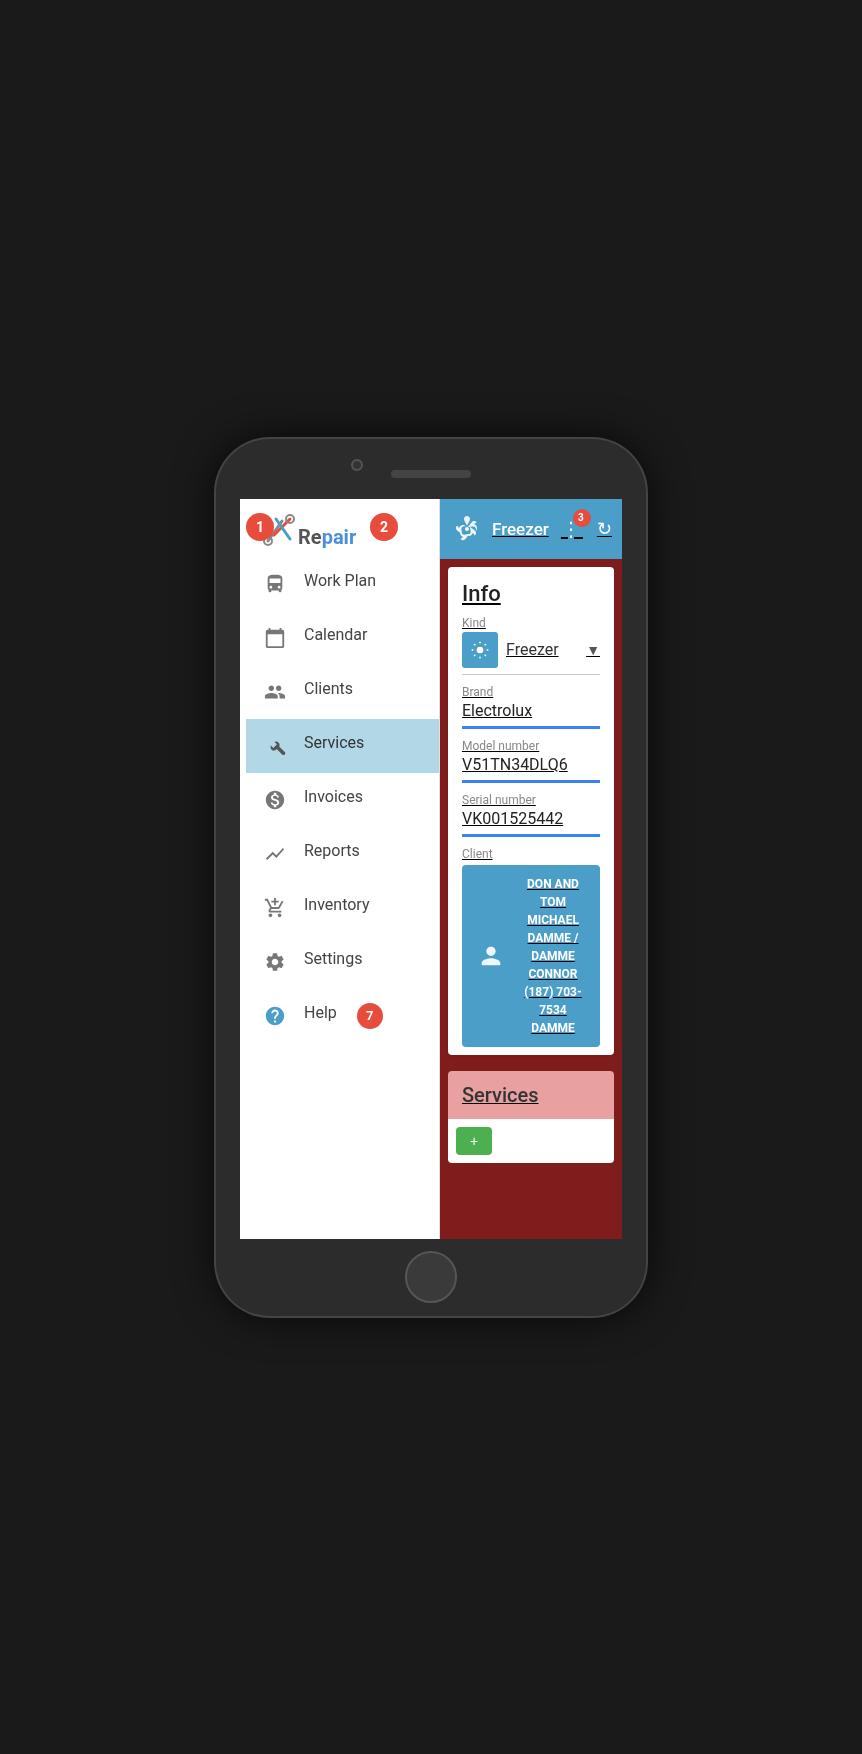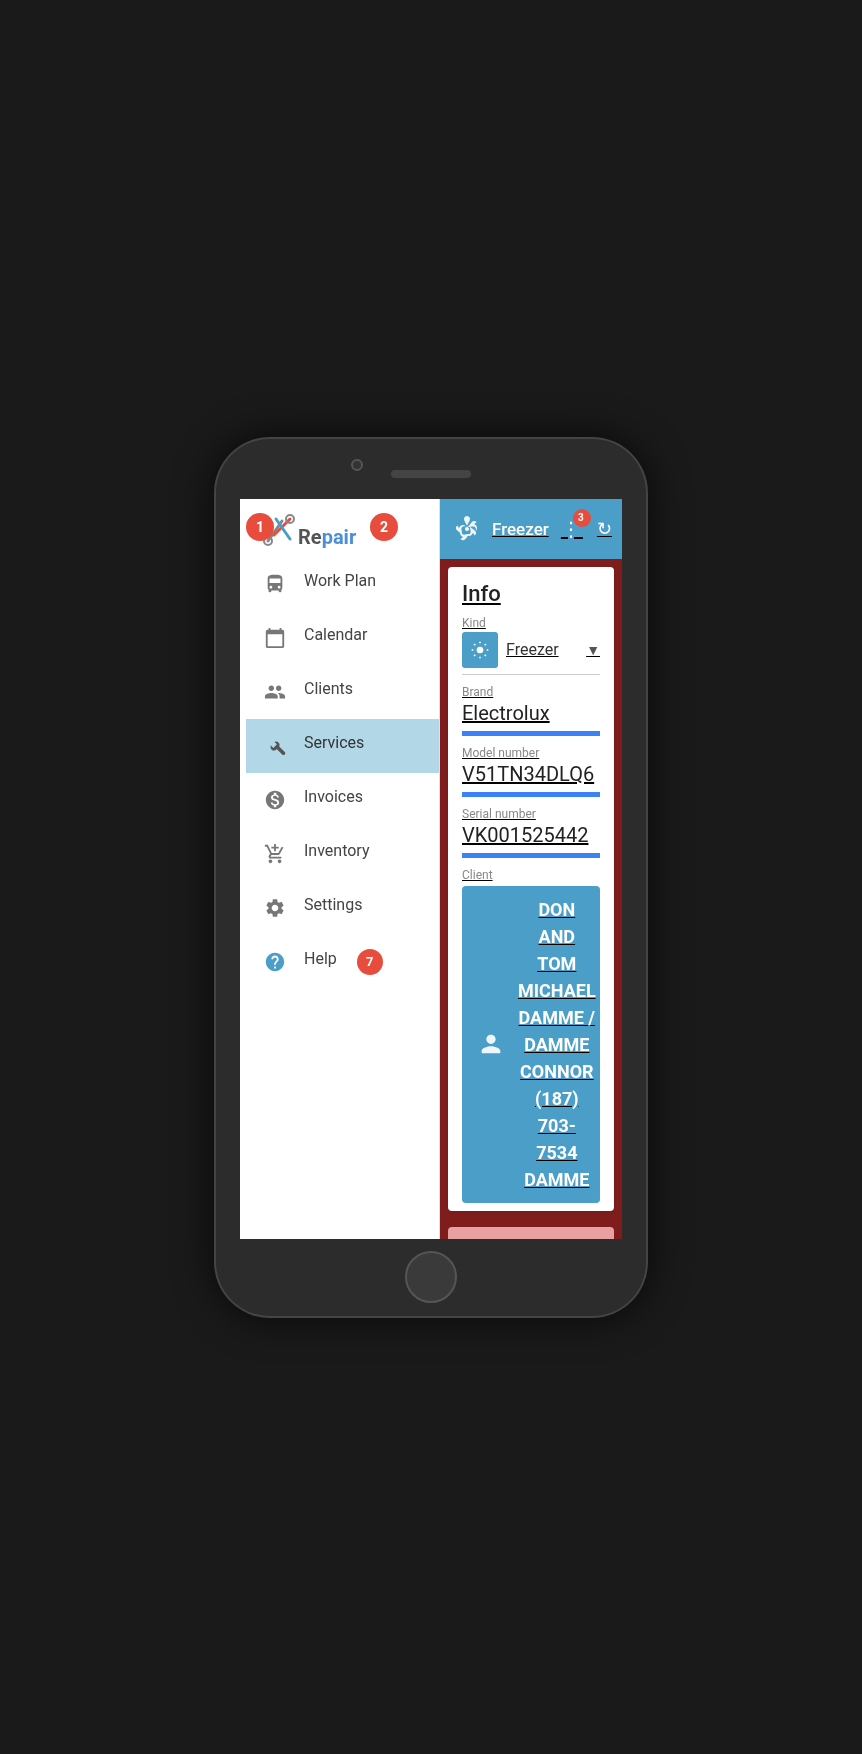--- a/index.html
+++ b/index.html
@@ -316,23 +316,23 @@
       font-size: 16px;
       color: #333;
     }
 
     .kind-arrow {
       color: #555;
       font-size: 14px;
     }
 
     .field-value {
-      font-size: 20px;
+      font-size: 16px;
       color: #222;
-      border-bottom: 5px solid #3b82f6;
+      border-bottom: 3px solid #3b82f6;
       padding-bottom: 6px;
       margin-bottom: 10px;
     }
 
     
     .client-card {
       background: #4a9ec7;
       border-radius: 4px;
       padding: 10px 12px;
       display: flex;
@@ -347,21 +347,21 @@
       display: flex;
       align-items: center;
       justify-content: center;
       color: rgba(255,255,255,0.9);
       font-size: 22px;
       flex-shrink: 0;
     }
 
     .client-info {
       color: white;
-      font-size: 18px;
+      font-size: 12px;
       font-weight: bold;
       text-align: center;
       flex: 1;
       line-height: 1.5;
     }
 
     
     .services-section {
       background: #e8a0a0;
       margin: 8px 8px 0 8px;
@@ -468,20 +468,28 @@
 
       <div class="nav-item">
         <div class="nav-icon">
           <svg width="22" height="22" viewBox="0 0 24 24" fill="#777">
               <path d="M12 2C6.48 2 2 6.48 2 12s4.48 10 10 10 10-4.48 10-10S17.52 2 12 2zm1.41 16.09V20h-2.67v-1.93c-1.71-.36-3.16-1.46-3.27-3.4h1.96c.1 1.05.82 1.87 2.65 1.87 1.96 0 2.4-.98 2.4-1.59 0-.83-.44-1.61-2.67-2.14-2.48-.6-4.18-1.62-4.18-3.67 0-1.72 1.39-2.84 3.11-3.21V4h2.67v1.95c1.86.45 2.79 1.86 2.85 3.39H14.3c-.05-1.11-.64-1.87-2.22-1.87-1.5 0-2.4.68-2.4 1.64 0 .84.65 1.39 2.67 1.91s4.18 1.39 4.18 3.91c-.01 1.83-1.38 2.83-3.12 3.16z"></path>
             </svg>
         </div>
         <span class="nav-label">Invoices</span>
       </div>
 
+      <div class="nav-item">
+        <div class="nav-icon">
+          <svg width="22" height="22" viewBox="0 0 24 24" fill="#777">
+              <path d="M3.5 18.49l6-6.01 4 4L22 6.92l-1.41-1.41-7.09 7.97-4-4L2 16.99z"></path>
+            </svg>
+        </div>
+        <span class="nav-label">Reports</span>
+      </div>
 
       <div class="nav-item">
         <div class="nav-icon">
           <svg width="22" height="22" viewBox="0 0 24 24" fill="#777">
               <path d="M11 9h2V6h3V4h-3V1h-2v3H8v2h3v3zm-4 9c-1.1 0-1.99.9-1.99 2S5.9 22 7 22s2-.9 2-2-.9-2-2-2zm10 0c-1.1 0-1.99.9-1.99 2s.89 2 1.99 2 2-.9 2-2-.9-2-2-2zm-9.83-3.25l.03-.12.9-1.63h7.45c.75 0 1.41-.41 1.75-1.03l3.86-7.01L19.42 4h-.01l-1.1 2-2.76 5H8.53l-.13-.27L6.16 6l-.95-2-.94-2H1v2h2l3.6 7.59-1.35 2.45c-.16.28-.25.61-.25.96 0 1.1.9 2 2 2h12v-2H7.42c-.13 0-.25-.11-.25-.25z"></path>
             </svg>
         </div>
         <span class="nav-label">Inventory</span>
       </div>
 

